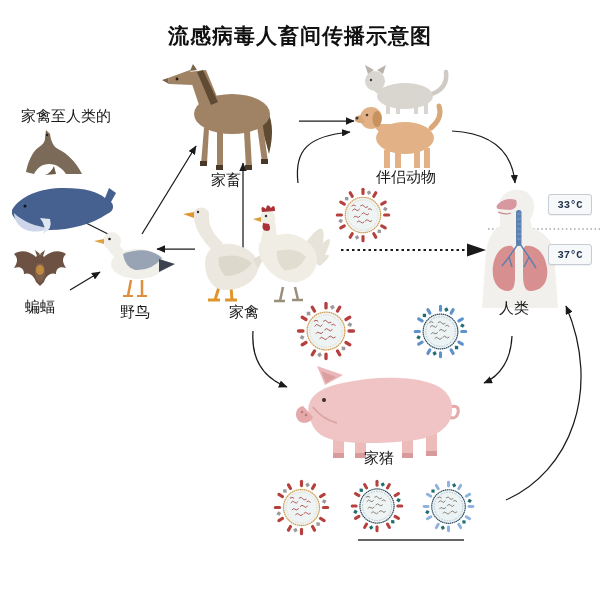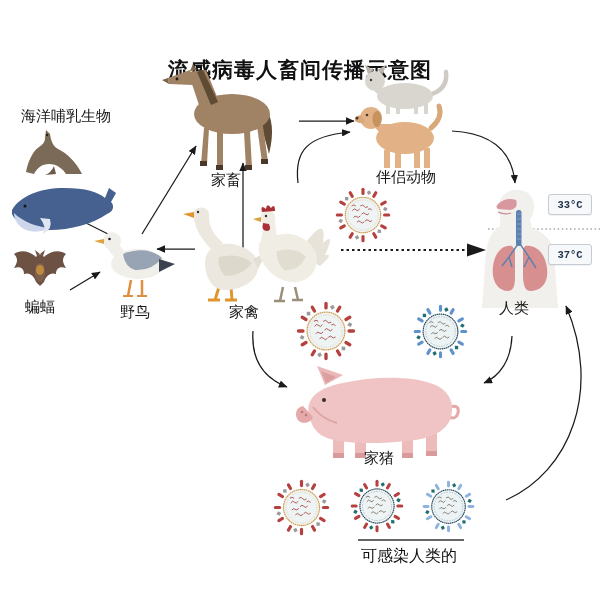--- a/index.html
+++ b/index.html
@@ -4,21 +4,21 @@
 <style>
   html,body{margin:0;padding:0;background:#ffffff;}
   .canvas{
     position:relative;width:600px;height:600px;background:#ffffff;overflow:hidden;
     font-family:"Liberation Sans","DejaVu Sans",sans-serif;color:#171717;
   }
   .abs{position:absolute;}
   .lbl{position:absolute;text-align:center;font-size:15px;line-height:1.25;color:#171717;}
   .title{
     position:absolute;left:0;top:22px;width:600px;text-align:center;
-    font-size:21px;font-weight:600;letter-spacing:1px;color:#111;margin-top:34px;
+    font-size:21px;font-weight:600;letter-spacing:1px;color:#111;
   }
   .note{position:absolute;text-align:center;color:#111;}
   .note-rare{left:330px;top:255px;width:130px;font-size:16px;line-height:1.45;}
   .note-infect{left:348px;top:544px;width:122px;font-size:16px;line-height:1.45;}
   .badge{
     position:absolute;width:42px;height:19px;display:flex;align-items:center;justify-content:center;
     background:#f7f8fa;border:1px solid #c6ccd4;border-radius:3px;
     font-size:10.5px;font-weight:bold;color:#23354f;box-shadow:0 1px 1px rgba(0,0,0,.06);font-family:Liberation Mono, monospace;
   }
   svg{display:block;}
@@ -276,30 +276,29 @@
   <svg class="abs v-red" style="left:272px;top:478px" width="59" height="59" viewBox="-50 -50 100 100">
       <use href="#virion"></use>
     </svg>
   <svg class="abs v-mixed" style="left:349px;top:478px" width="56" height="56" viewBox="-50 -50 100 100">
       <use href="#virion"></use>
     </svg>
   <svg class="abs v-lblue" style="left:421px;top:479px" width="55" height="55" viewBox="-50 -50 100 100">
       <use href="#virion"></use>
     </svg>
 
-  <div class="lbl" style="left:10px;top:107px;width:112px">海洋哺乳生物</div>
+  <div class="lbl" style="left:10px;top:107px;width:112px">家禽至人类的</div>
   <div class="lbl" style="left:10px;top:298px;width:60px">蝙蝠</div>
   <div class="lbl" style="left:103px;top:303px;width:64px">野鸟</div>
   <div class="lbl" style="left:198px;top:171px;width:56px">家畜</div>
   <div class="lbl" style="left:365px;top:168px;width:82px">伴侣动物</div>
   <div class="lbl" style="left:216px;top:303px;width:56px">家禽</div>
   <div class="lbl" style="left:486px;top:299px;width:56px">人类</div>
   <div class="lbl" style="left:351px;top:449px;width:56px">家猪</div>
 
 
   <div class="note note-infect">
-    <div>可感染人类的</div>
   </div>
 
   <div class="badge" style="left:548px;top:194px">33°C</div>
   <div class="badge" style="left:548px;top:244px">37°C</div>
 
 </div>
 
 </body></html>

